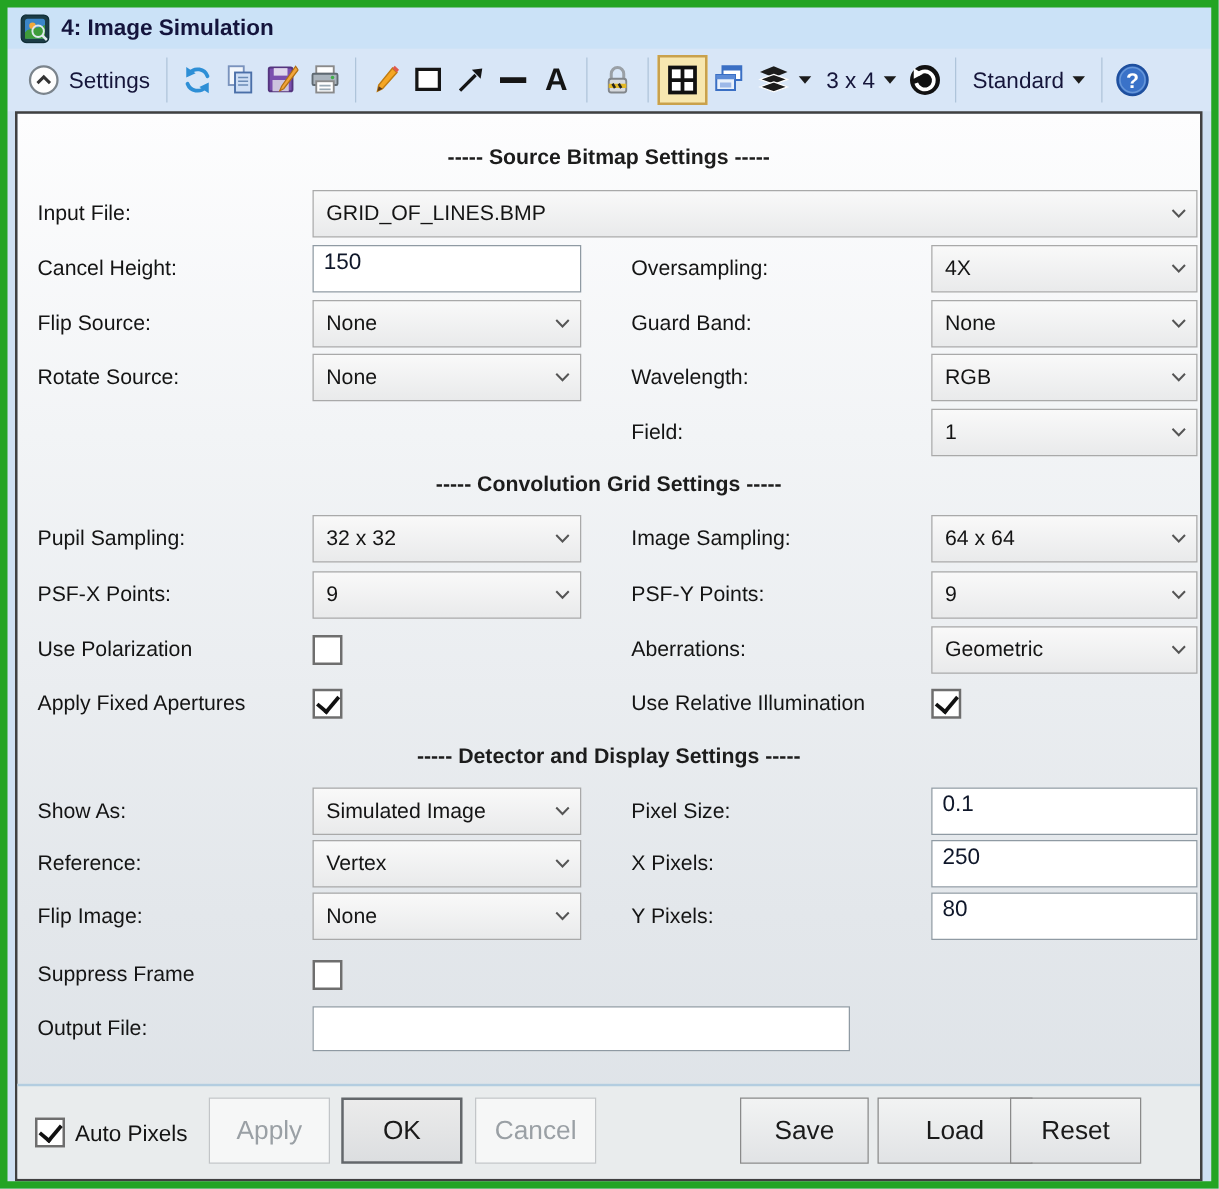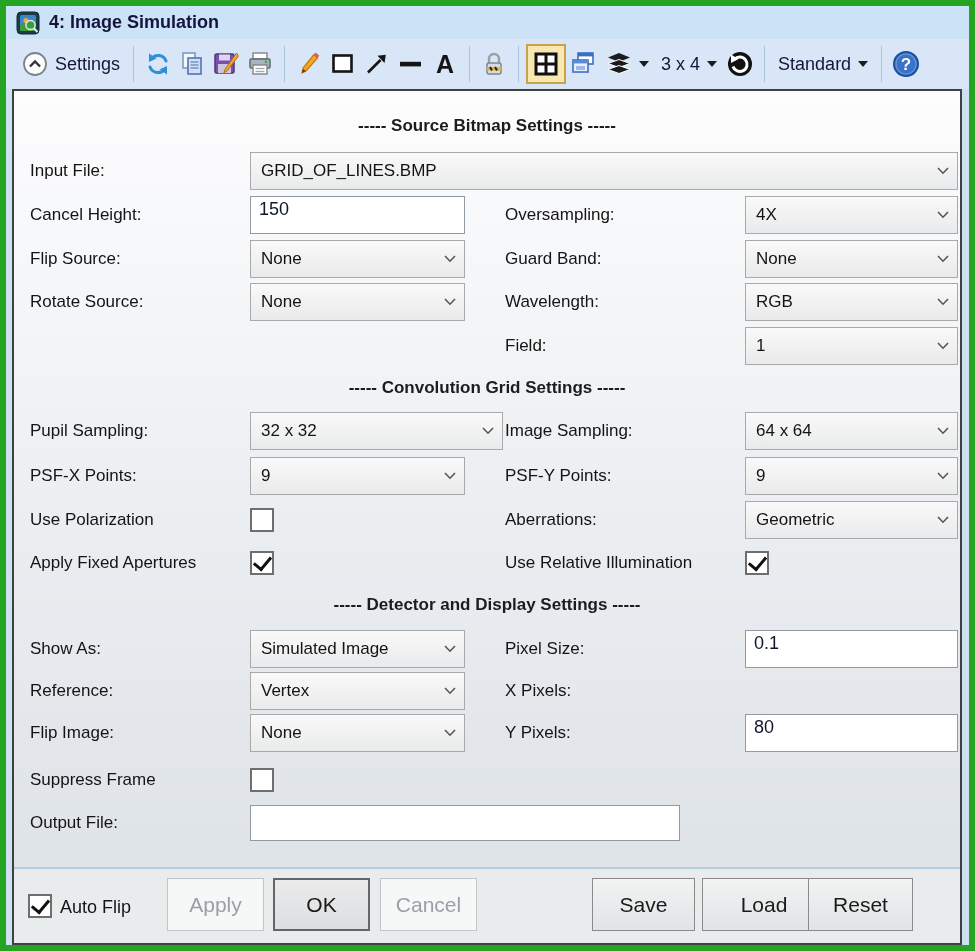--- a/index.html
+++ b/index.html
@@ -314,21 +314,21 @@
   <div class="dd" style="left:731px; top:236px; width:213px">
     <span>1</span>
     <svg width="12" height="8" viewBox="0 0 12 8">
         <path d="M1 1 L6 6.2 L11 1" fill="none" stroke="#555" stroke-width="1.6"></path>
       </svg>
   </div>
 
   <div class="sec-header" style="top:287px">----- Convolution Grid Settings -----</div>
 
   <div class="lbl" style="left:16px; top:321px">Pupil Sampling:</div>
-  <div class="dd" style="left:236px; top:321px; width:253px">
+  <div class="dd" style="left:236px; top:321px; width:215px">
     <span>32 x 32</span>
     <svg width="12" height="8" viewBox="0 0 12 8">
         <path d="M1 1 L6 6.2 L11 1" fill="none" stroke="#555" stroke-width="1.6"></path>
       </svg>
   </div>
   <div class="lbl" style="left:491px; top:321px">Image Sampling:</div>
   <div class="dd" style="left:731px; top:321px; width:213px">
     <span>64 x 64</span>
     <svg width="12" height="8" viewBox="0 0 12 8">
         <path d="M1 1 L6 6.2 L11 1" fill="none" stroke="#555" stroke-width="1.6"></path>
@@ -378,40 +378,41 @@
   <input class="ti" style="left: 731px; top: 539px; width: 213px;" value="0.1">
 
   <div class="lbl" style="left:16px; top:581px">Reference:</div>
   <div class="dd" style="left:236px; top:581px; width:215px">
     <span>Vertex</span>
     <svg width="12" height="8" viewBox="0 0 12 8">
         <path d="M1 1 L6 6.2 L11 1" fill="none" stroke="#555" stroke-width="1.6"></path>
       </svg>
   </div>
   <div class="lbl" style="left:491px; top:581px">X Pixels:</div>
+  <input class="ti" style="left: 731px; top: 581px; width: 213px;" value="250">
 
   <div class="lbl" style="left:16px; top:623px">Flip Image:</div>
   <div class="dd" style="left:236px; top:623px; width:215px">
     <span>None</span>
     <svg width="12" height="8" viewBox="0 0 12 8">
         <path d="M1 1 L6 6.2 L11 1" fill="none" stroke="#555" stroke-width="1.6"></path>
       </svg>
   </div>
   <div class="lbl" style="left:491px; top:623px">Y Pixels:</div>
   <input class="ti" style="left: 731px; top: 623px; width: 213px;" value="80">
 
   <div class="lbl cbrow" style="left:16px; top:677px">Suppress Frame</div>
   <div class="cb" style="left:236px; top:677px"></div>
 
   <div class="lbl" style="left:16px; top:714px; height:36px; line-height:36px">Output File:</div>
   <input class="ti" style="left: 236px; top: 714px; width: 430px; height: 36px;" value="">
 
   <div class="footerbar">
     <div class="cb checked" style="left:14px; top:25px"></div>
-    <div class="fb-lbl">Auto Flip</div>
+    <div class="fb-lbl">Auto Pixels</div>
     <div class="btn disabled" style="left:153px; width:97px">Apply</div>
     <div class="btn default" style="left:259px; width:97px">OK</div>
     <div class="btn disabled" style="left:366px; width:97px">Cancel</div>
     <div class="btn" style="left:578px; width:103px">Save</div>
     <div class="btn" style="left:688px; width:124px">Load</div>
     <div class="btn" style="left:794px; width:105px">Reset</div>
   </div>
 </div>
 
 </body></html>

